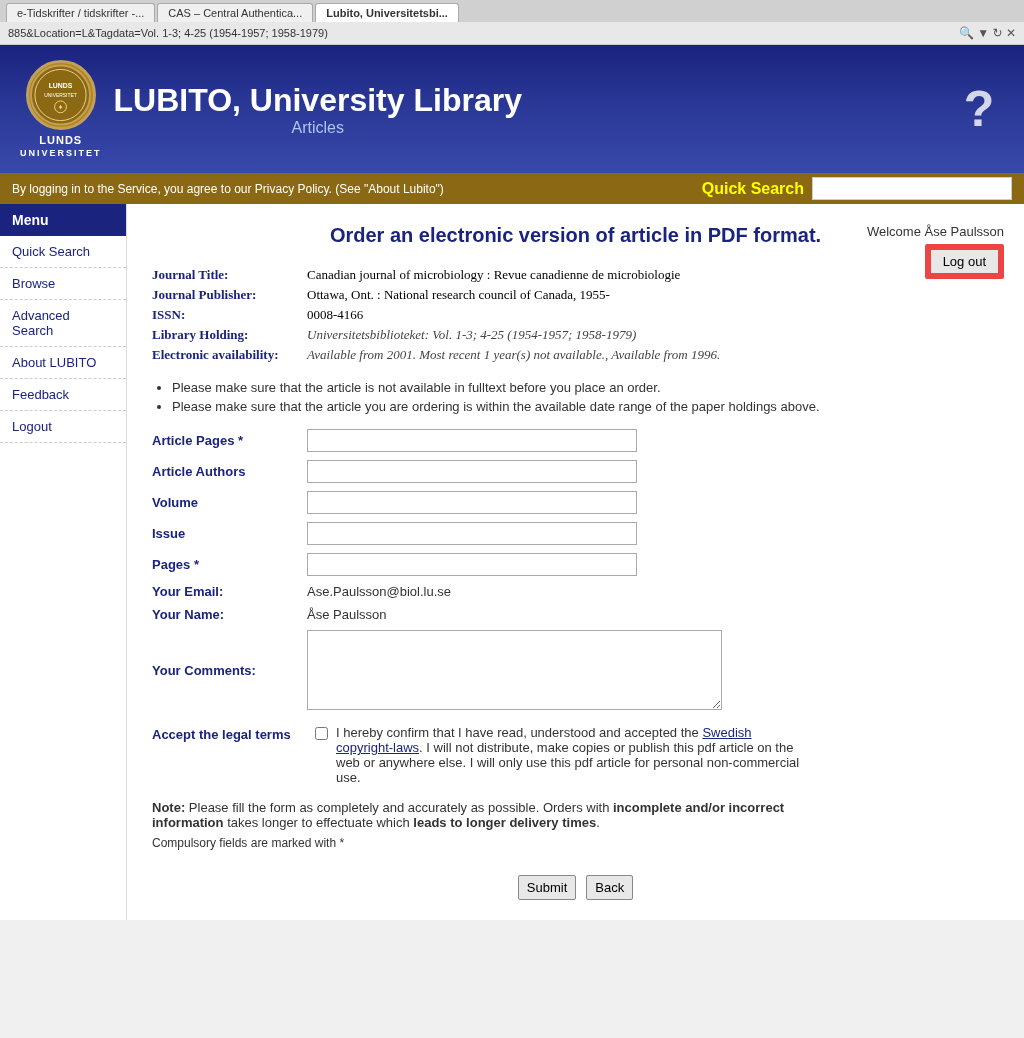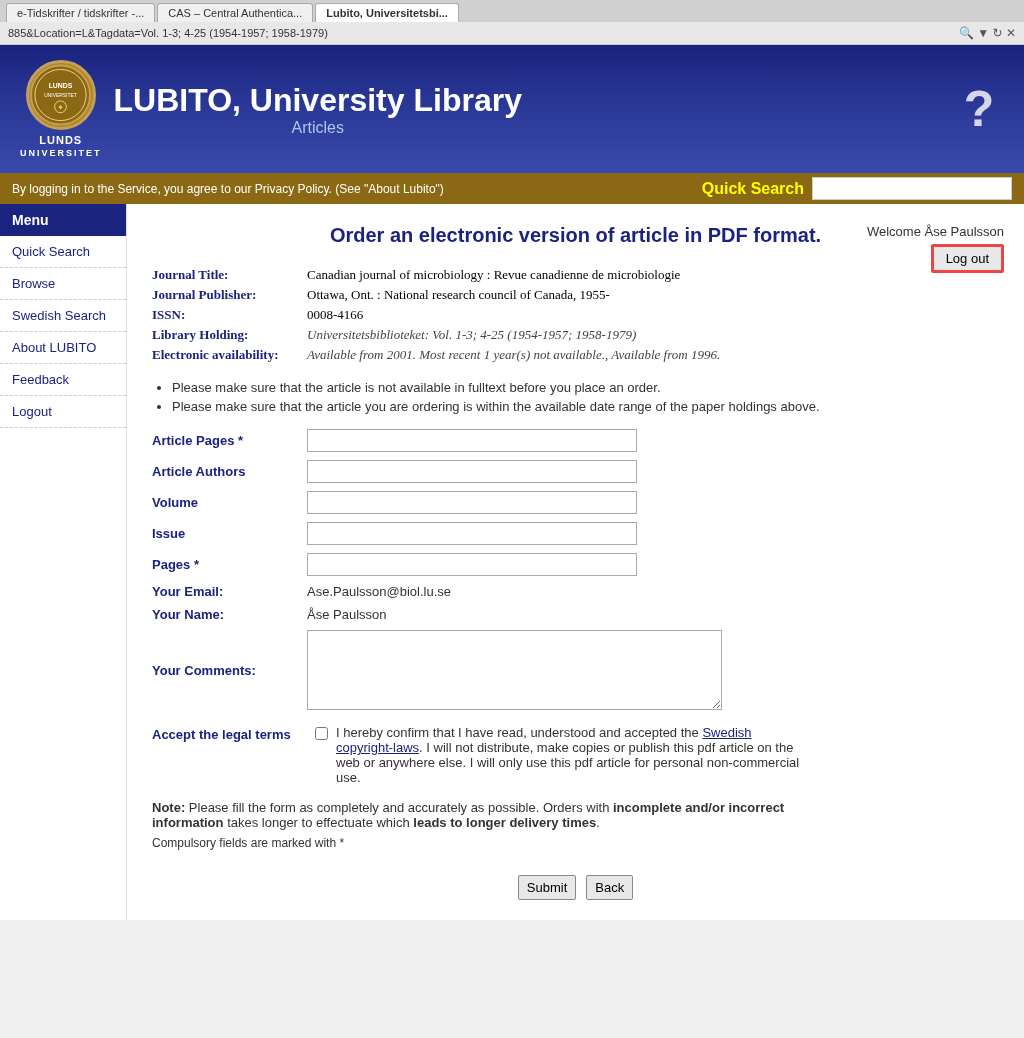--- a/index.html
+++ b/index.html
@@ -304,21 +304,21 @@
       top: 20px;
       text-align: right;
     }
     .welcome-text {
       font-size: 13px;
       color: #333;
       margin-bottom: 5px;
     }
     .logout-btn {
       padding: 4px 12px;
-      border: 3px solid #ef4444;
+      border: 6px solid #ef4444;
       background: #e8e8e8;
       font-size: 13px;
       cursor: pointer;
       border-radius: 2px;
     }
   </style>
 </head>
 <body>
 
 <div>
@@ -363,21 +363,21 @@
     <input type="text" class="quick-search-input" style="">
   </div>
 </div>
 
 <div class="main-layout">
 
   <div class="sidebar">
     <div class="sidebar-header">Menu</div>
     <div class="sidebar-item">Quick Search</div>
     <div class="sidebar-item">Browse</div>
-    <div class="sidebar-item">Swedish Search</div>
+    <div class="sidebar-item">Advanced Search</div>
     <div class="sidebar-item">About LUBITO</div>
     <div class="sidebar-item">Feedback</div>
     <div class="sidebar-item">Logout</div>
   </div>
 
   <div class="content" style="position:relative;">
 
     <div class="welcome-area">
       <div class="welcome-text">Welcome Åse Paulsson</div>
       <button class="logout-btn">Log out</button>

